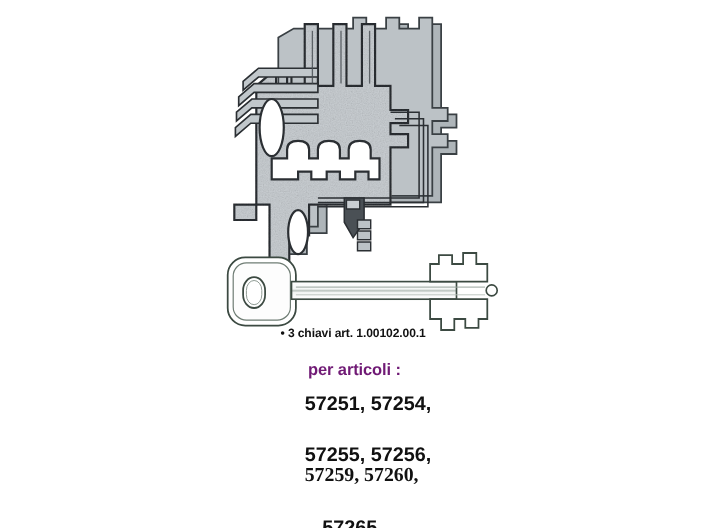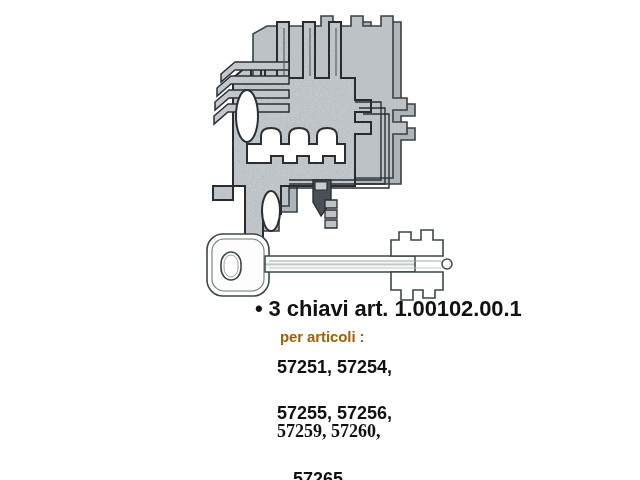--- a/index.html
+++ b/index.html
@@ -54,33 +54,33 @@
     white-space: pre;
     font-family: "Liberation Sans Narrow", "Liberation Sans", sans-serif;
     font-stretch: condensed;
     line-height: 1;
   }
 
   #title-line {
     position: absolute;
     left: 255px;
     top: 0px;
-    font-size: 22px;
+    font-size: 11px;
     font-weight: 700;
     color: #111111;
     letter-spacing: -0.1px;
   }
 
   #sub-line {
     position: absolute;
     left: 280px;
     top: 31px;
     font-size: 15px;
     font-weight: 700;
-    color: #a16207;
+    color: #701a75;
     letter-spacing: -0.1px;
   }
 
   .art-line {
     position: absolute;
     left: 277px;
     font-size: 18px;
     font-weight: 700;
     color: #111111;
     letter-spacing: 0px;

